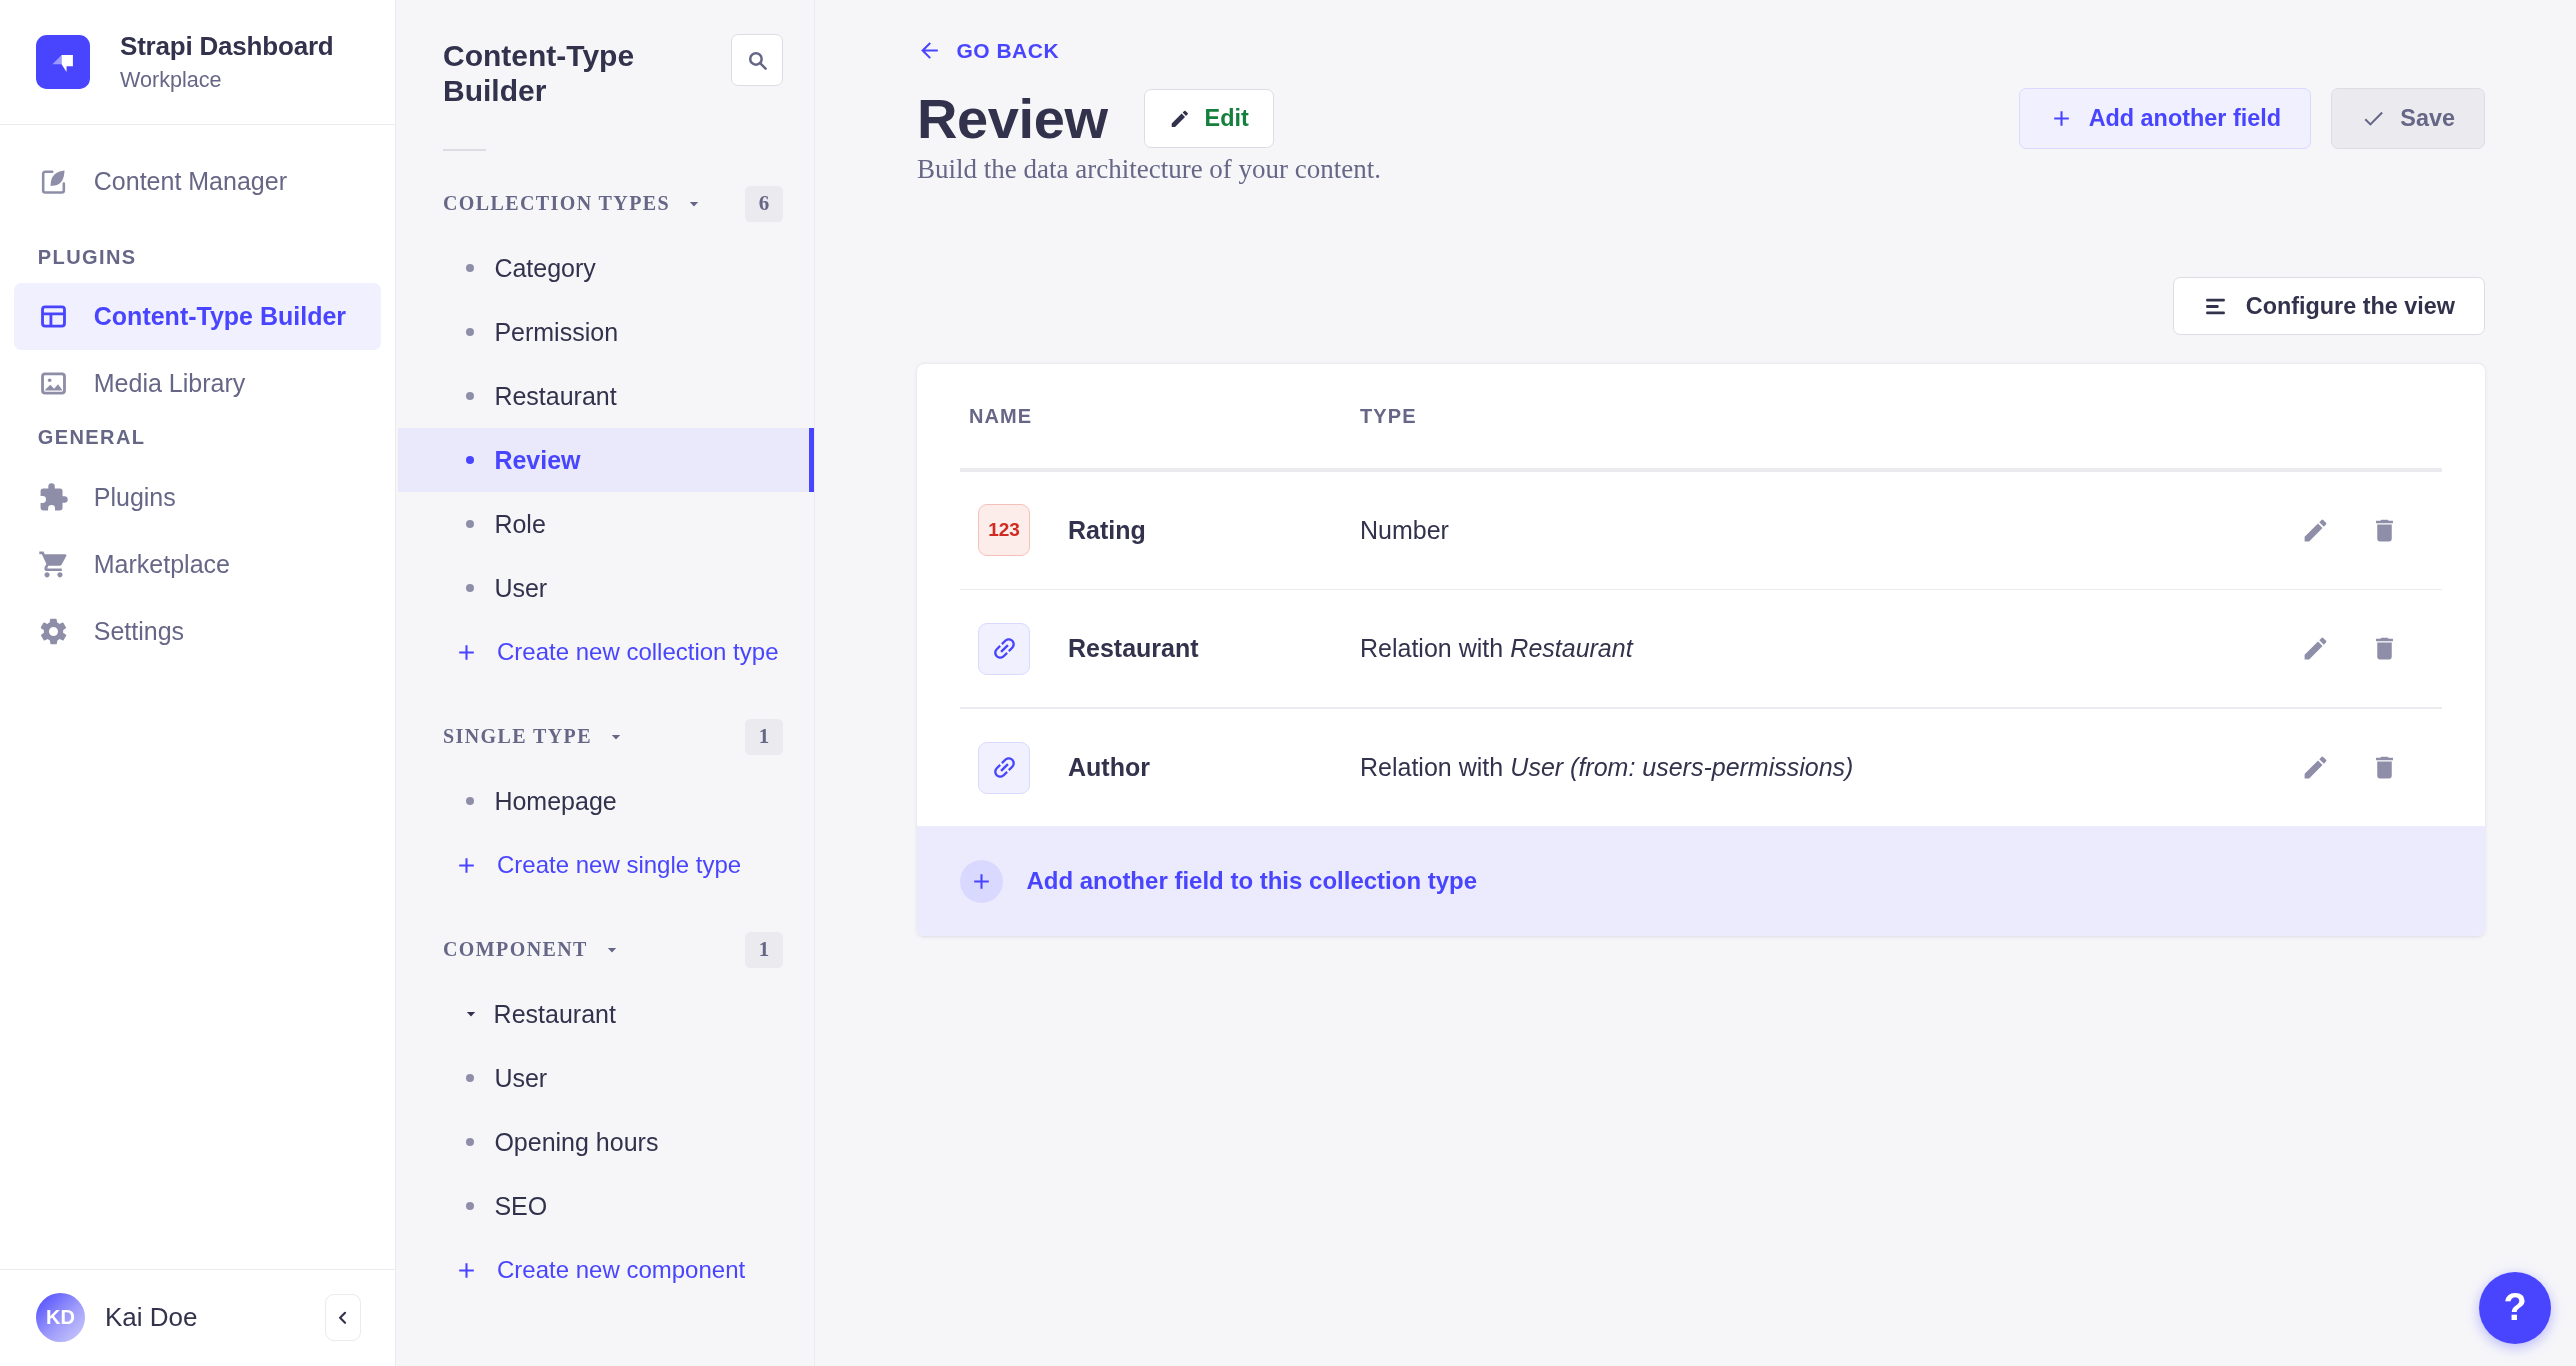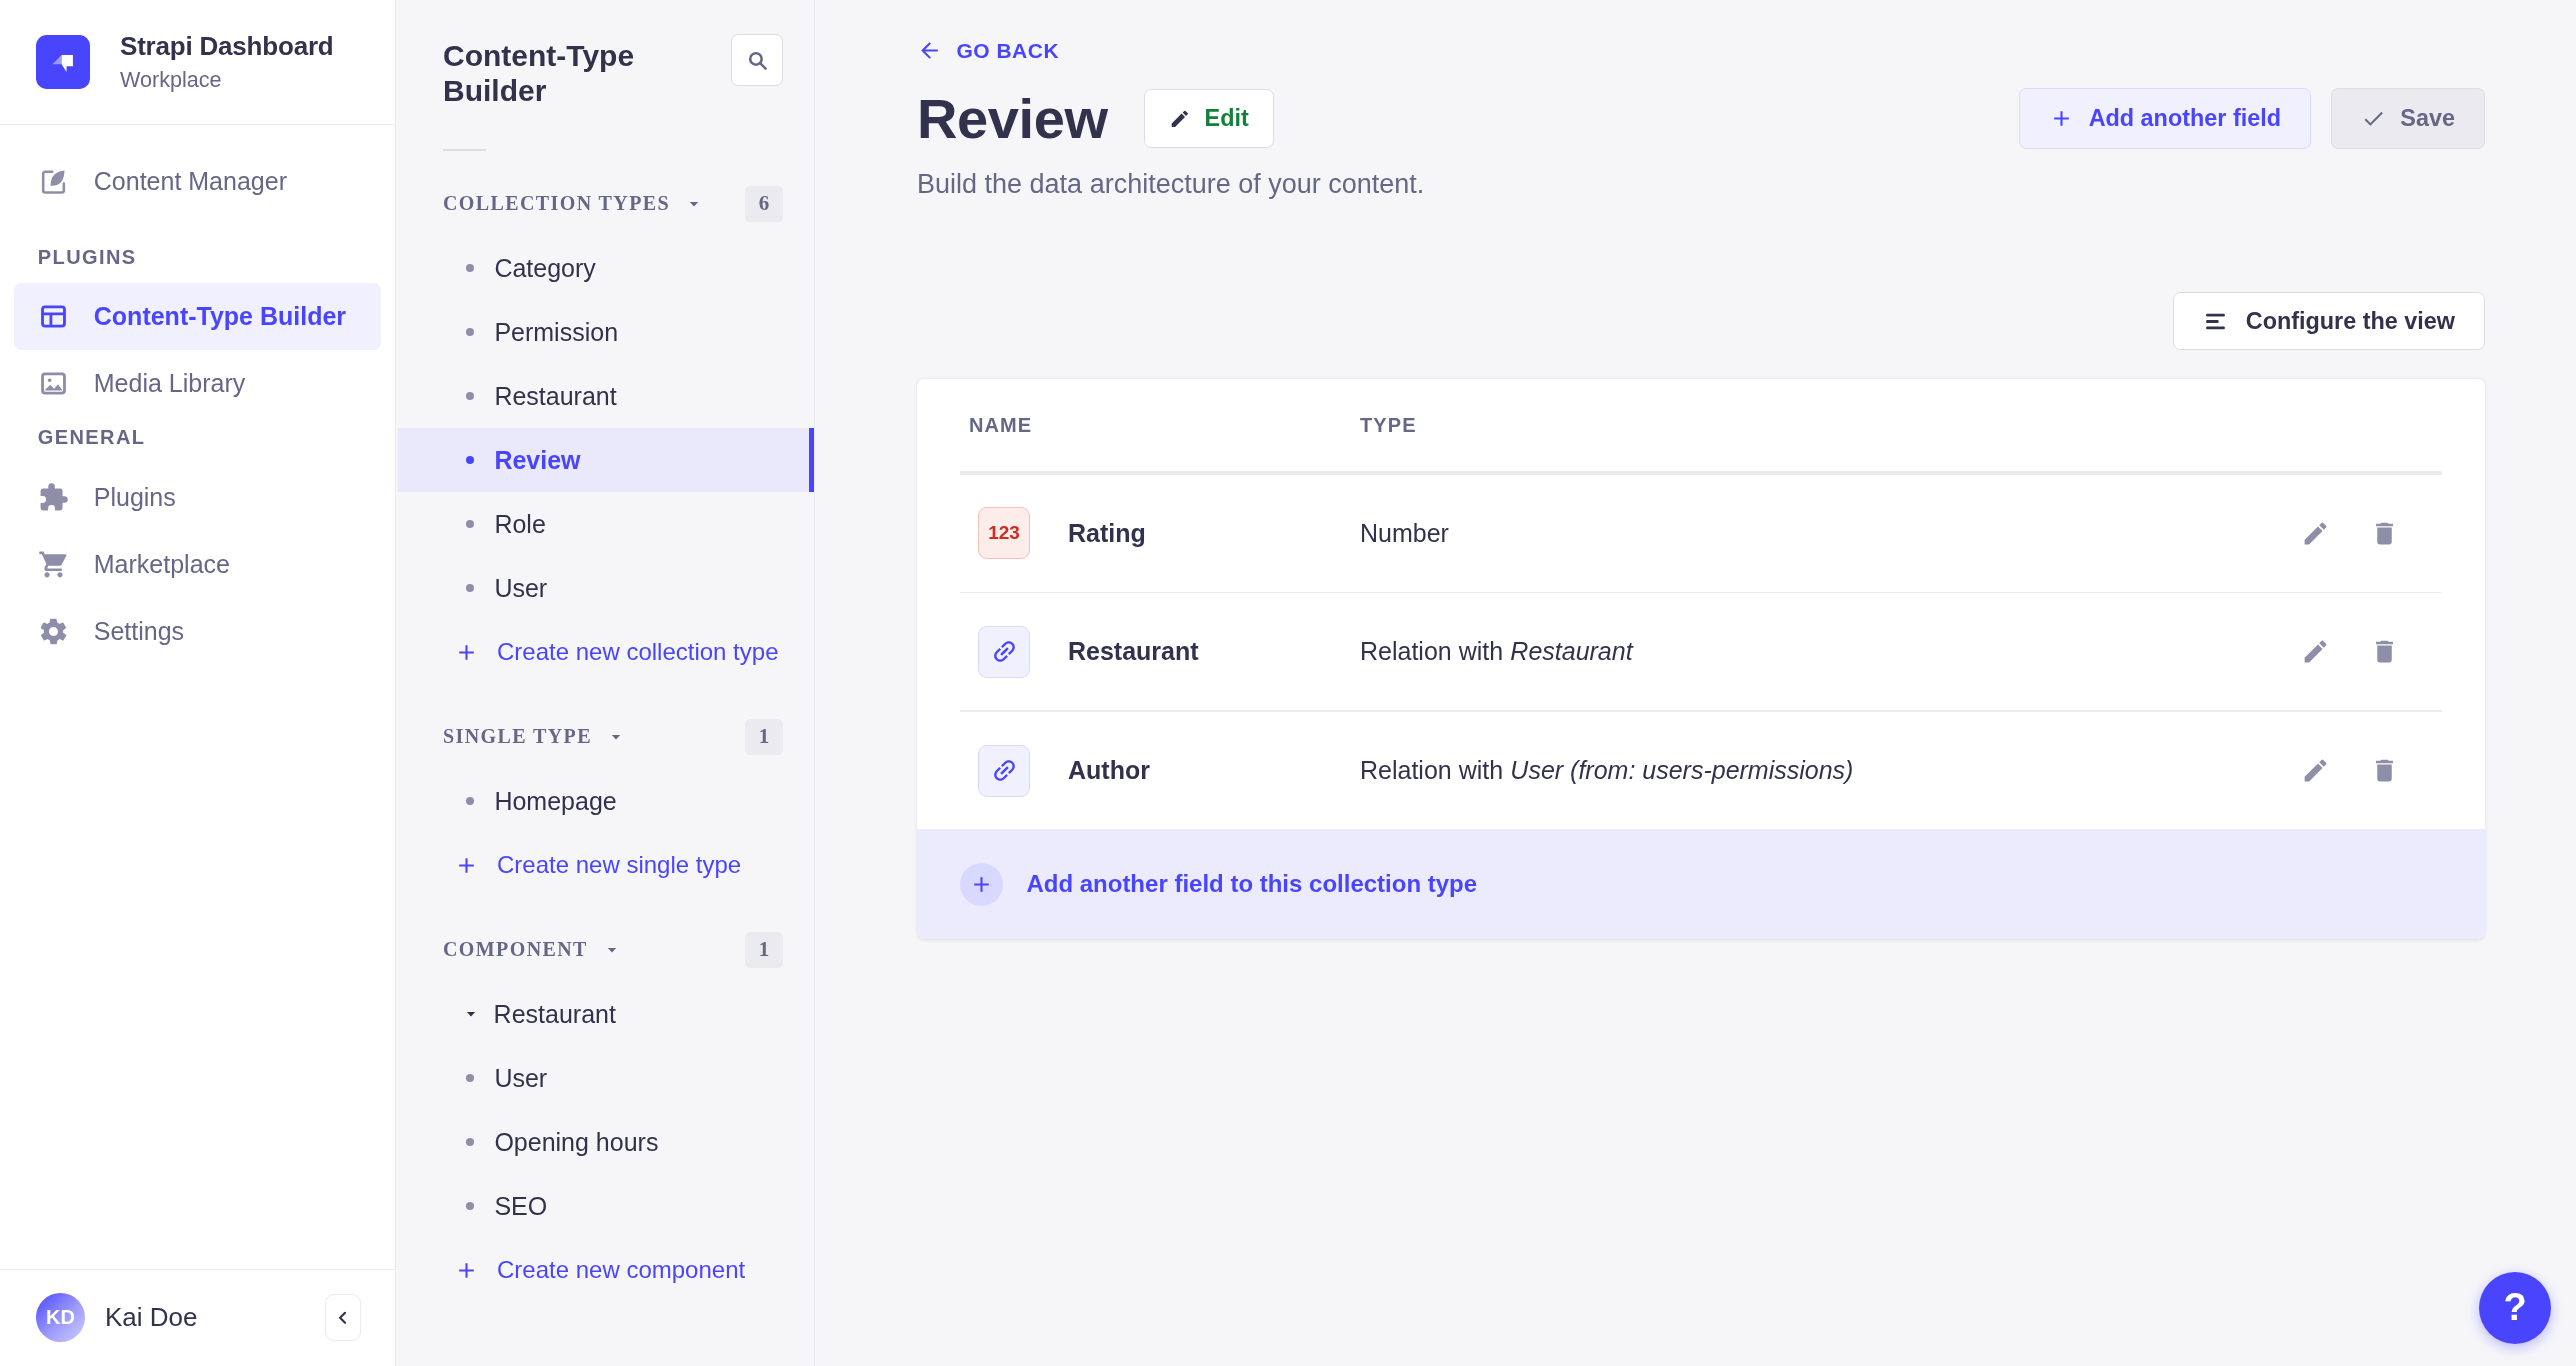--- a/index.html
+++ b/index.html
@@ -83,29 +83,29 @@
               font-weight:700; color:#15803d; cursor:pointer; }
   .edit-btn .picon { width:21.6px; height:21.6px; color:#32324d; }
   .header-actions { margin-left:auto; display:flex; gap:20px; }
   .btn { display:flex; align-items:center; gap:14.4px; height:61px; padding:0 29px; border-radius:7.2px;
          font-size:23.4px; font-weight:700; cursor:pointer; }
   .btn-add { background:#f0f0ff; border:1.8px solid #d9d8ff; color:#4945ff; }
   .btn-add .plus { width:25px; height:25px; }
   .btn-save { background:#eaeaef; border:1.8px solid #dcdce4; color:#666687; }
   .btn-save .chk { width:25px; height:25px; }
 
-  .subtitle { margin-top:18px; font-size:27px; color:#666687; }
+  .subtitle { margin-top:3px; font-size:27px; color:#666687;font-family:Liberation Serif, serif; }
 
   .toolbar { display:flex; justify-content:flex-end; margin-top:92px; }
   .btn-configure { background:#fff; border:1.8px solid #dcdce4; color:#32324d; height:58px; gap:18px; }
   .btn-configure .ficon { width:25px; height:25px; }
 
   .card { margin-top:29px; background:#fff; border-radius:7.2px;
           box-shadow:0 0.9px 3.6px rgba(33,33,52,.12); overflow:hidden; }
-  .thead { display:flex; align-items:center; height:92px; padding:0 43px 0 52px; font-size:20px;
+  .thead { display:flex; align-items:center; height:104px; padding:0 43px 0 52px; font-size:20px;
            font-weight:700; letter-spacing:1.1px; color:#666687;justify-content:space-between; }
   .col-name { width:391px; }
   .col-type { flex:1; }
   .divider { height:1.8px; background:#eaeaef; margin:0 43px; }
   .trow { display:flex; align-items:center; height:117px; padding:0 86px 0 61px; }
   .name-cell { display:flex; align-items:center; width:382px; }
   .badge { width:52px; height:52px; border-radius:9px; flex:0 0 auto;
            display:flex; align-items:center; justify-content:center; }
   .badge.text     { background:#eafbe7; border:1.8px solid #c6f0c2; color:#328048; font-size:23.4px; font-weight:700; }
   .badge.number   { background:#fcecea; border:1.8px solid #f5c0b8; color:#d02b20; font-size:19px; font-weight:700; }

